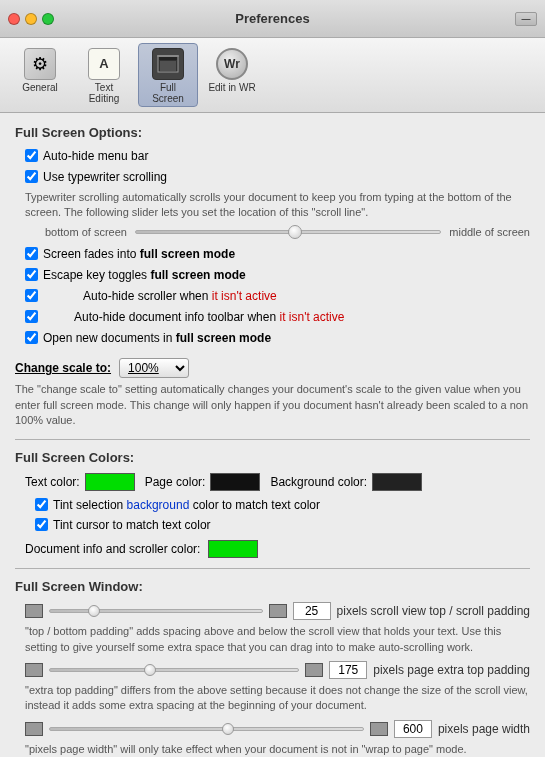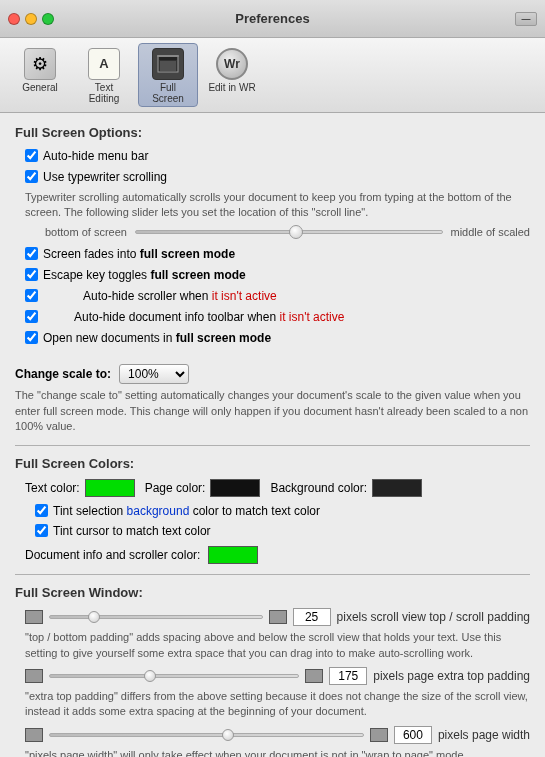--- a/index.html
+++ b/index.html
@@ -328,21 +328,21 @@
       <span class="checkbox-label">Use typewriter scrolling</span>
     </div>
 
     <div class="info-text" style="margin-left:10px;">Typewriter scrolling automatically scrolls your document to keep you from typing at the bottom of the screen. The following slider lets you set the location of this "scroll line".</div>
 
     <div class="slider-row" style="margin-left:30px;">
       <span class="slider-label">bottom of screen</span>
       <div class="slider-track" style="min-width:100px;">
         <div class="slider-thumb" style="left:50%;"></div>
       </div>
-      <span class="slider-label">middle of scaled</span>
+      <span class="slider-label">middle of screen</span>
     </div>
 
     <div class="checkbox-row" style="margin-left:10px;">
       <input type="checkbox" checked="" style="">
       <span class="checkbox-label">Screen fades into <b>full screen mode</b></span>
     </div>
 
     <div class="checkbox-row" style="margin-left:10px;">
       <input type="checkbox" checked="" style="">
       <span class="checkbox-label">Escape key toggles <b>full screen mode</b></span>
@@ -356,21 +356,21 @@
     <div class="checkbox-row" style="margin-left:10px;gap:36px;">
       <input type="checkbox" checked="" style="">
       <span class="checkbox-label">Auto-hide document info toolbar when <span class="highlight-red">it isn't active</span></span>
     </div>
 
     <div class="checkbox-row" style="margin-left:10px;">
       <input type="checkbox" checked="" style="">
       <span class="checkbox-label">Open new documents in <b>full screen mode</b></span>
     </div>
 
-    <div class="scale-row" style="margin-top:18px; margin-left:0;">
+    <div class="scale-row" style="margin-top:12px; margin-left:0;text-decoration:underline;">
       <span class="scale-label" style="font-weight:bold;">Change scale to:</span>
       <select class="scale-select">
         <option>100%</option>
         <option>75%</option>
         <option>125%</option>
         <option>150%</option>
       </select>
     </div>
 
     <div class="info-text">The "change scale to" setting automatically changes your document's scale to the given value when you enter full screen mode. This change will only happen if you document hasn't already been scaled to a non 100% value.</div>

